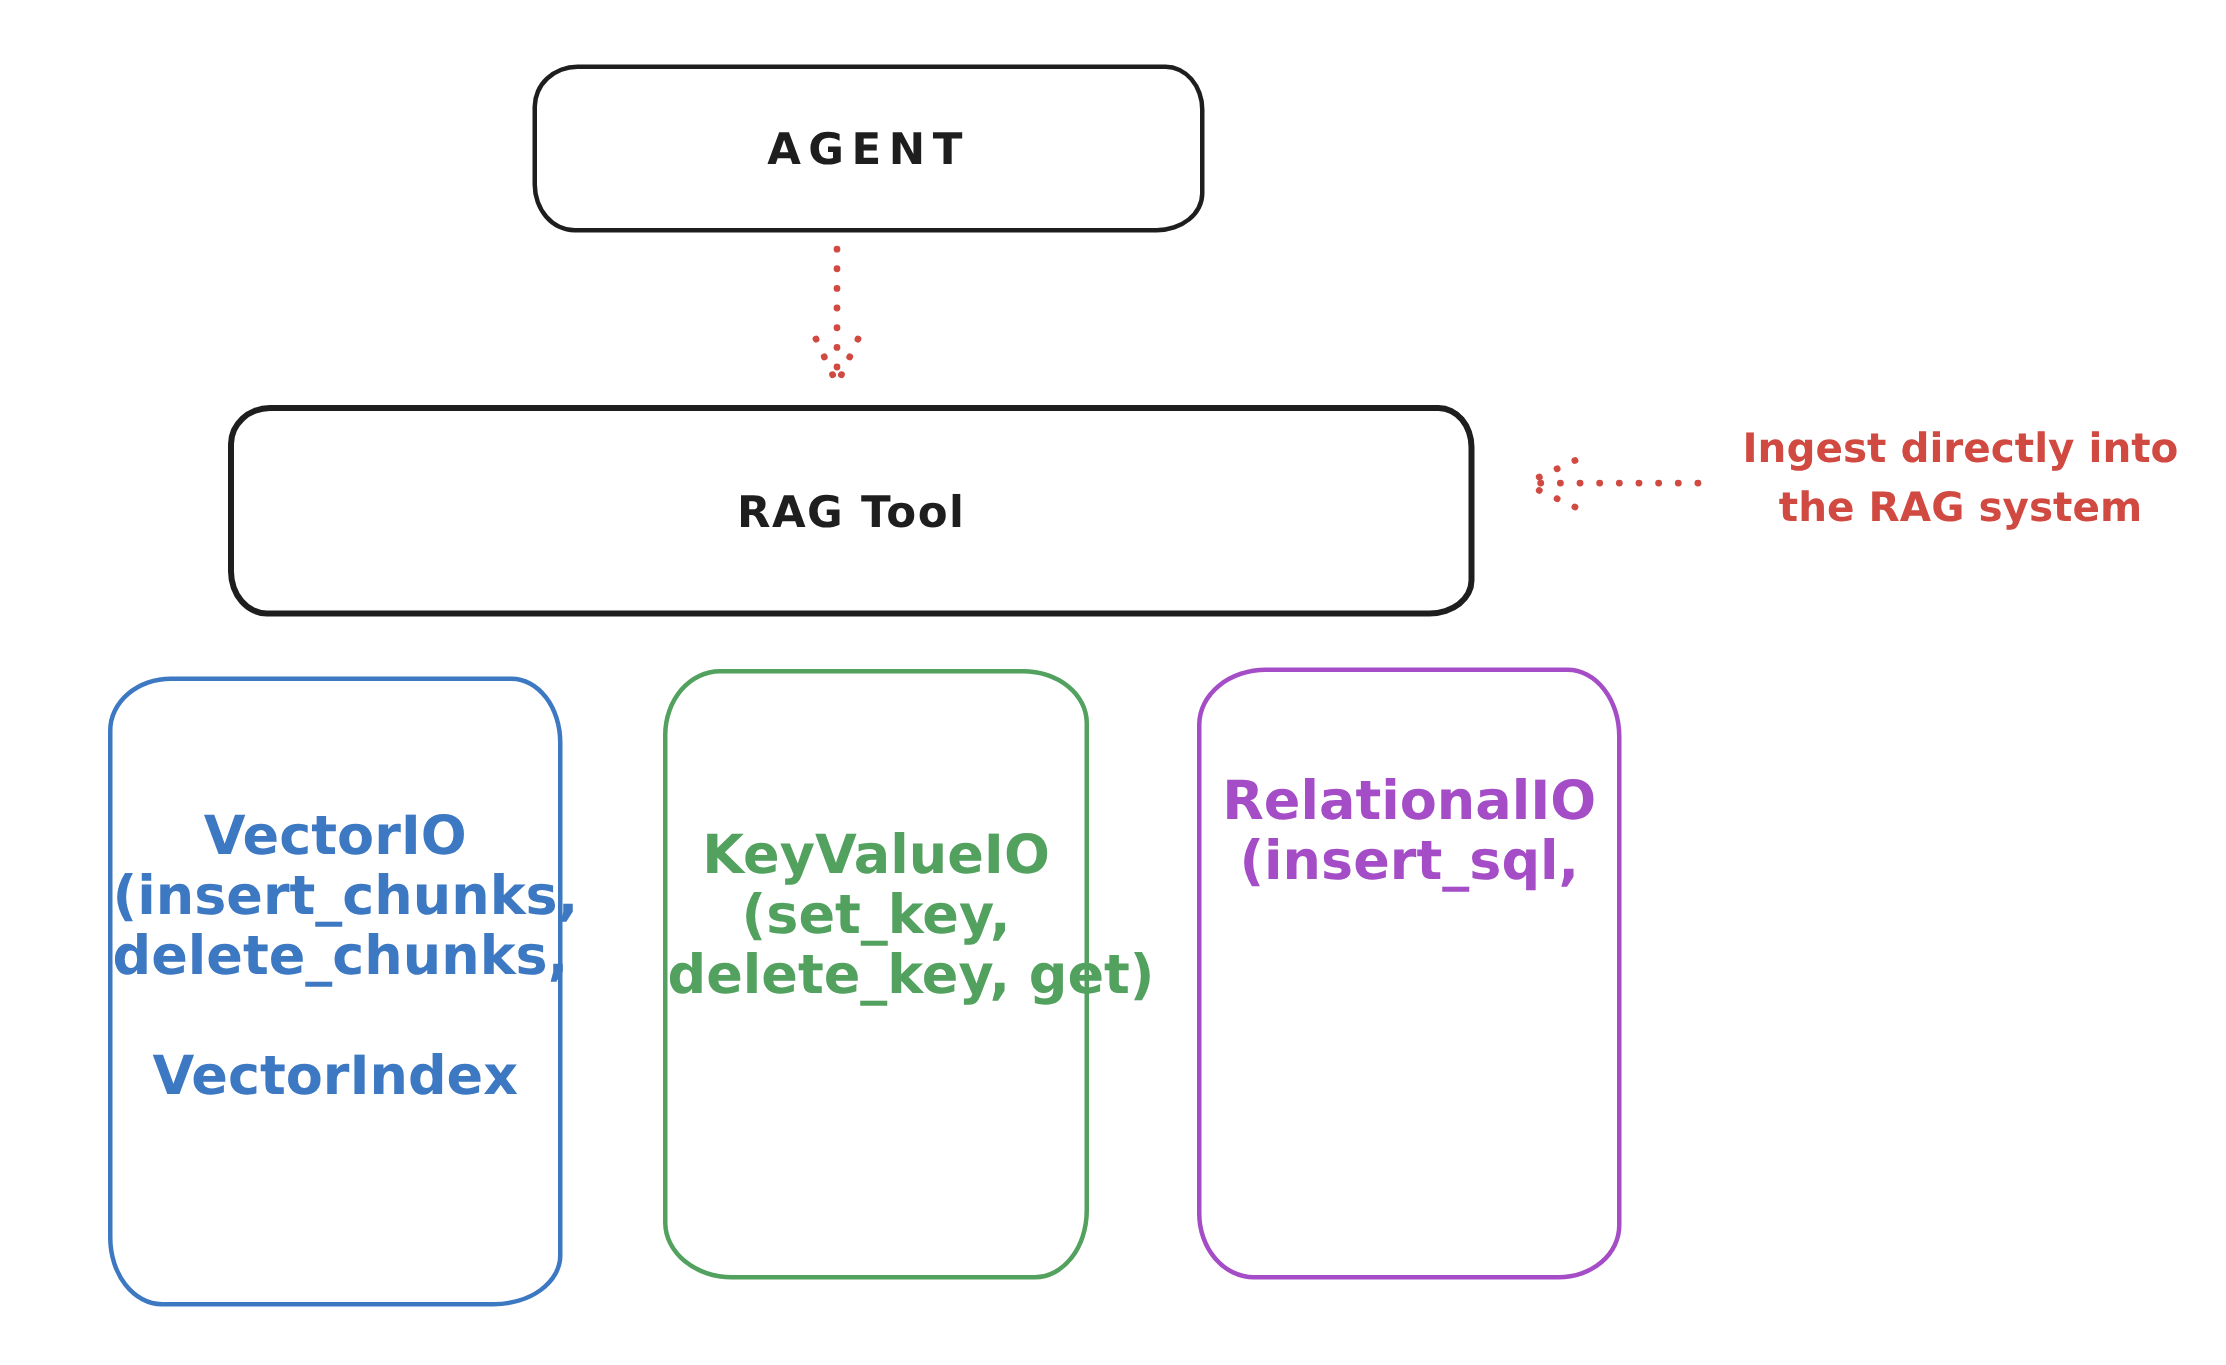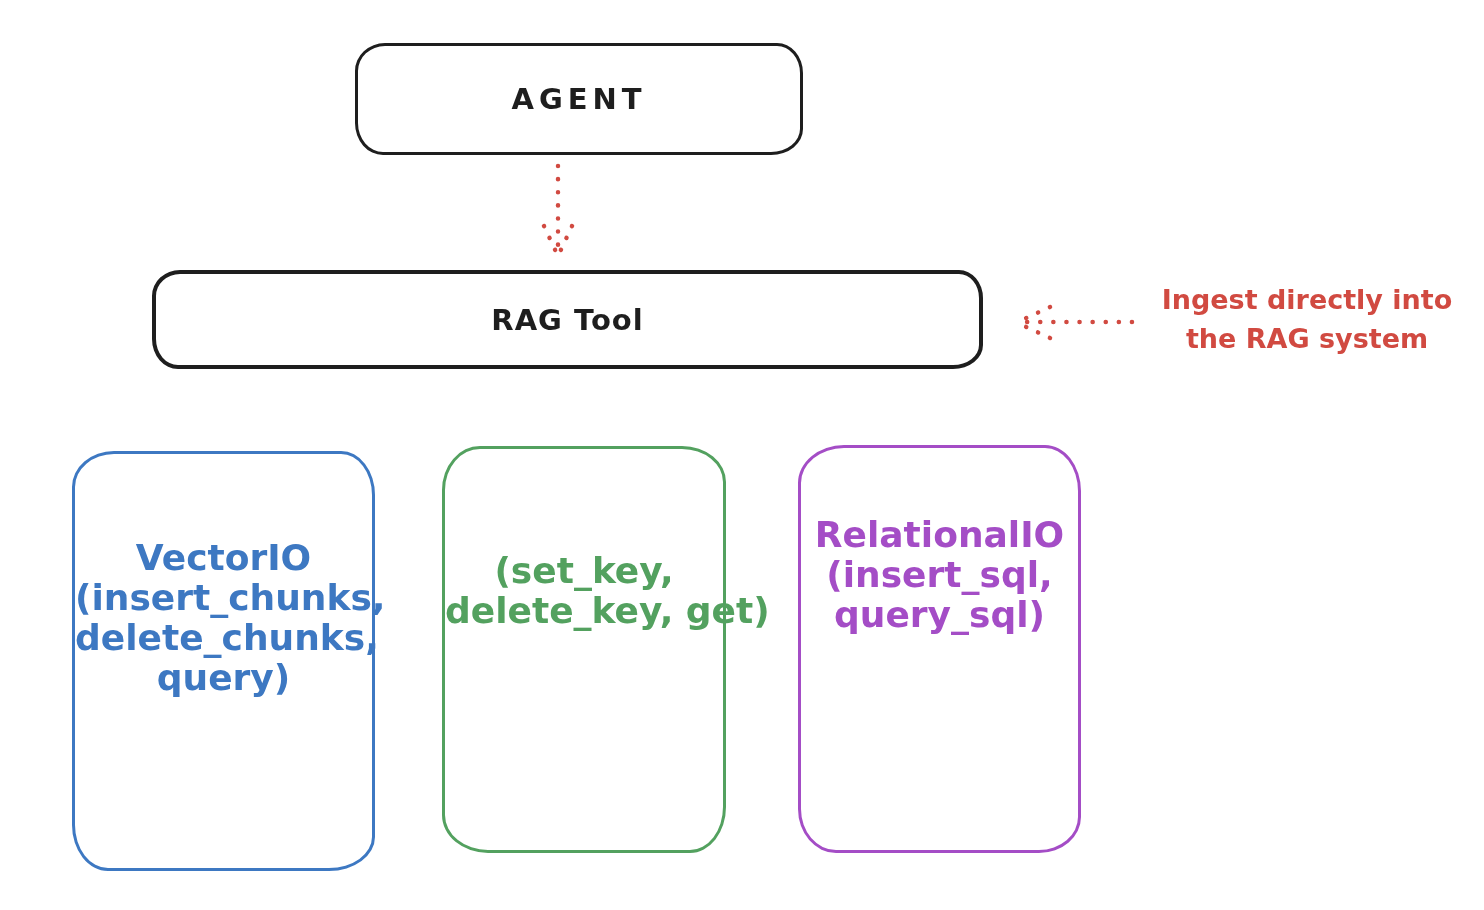--- a/index.html
+++ b/index.html
@@ -29,21 +29,21 @@
   }
   .node.agent {
     left: 355px; top: 43px;
     width: 448px; height: 112px;
     border-radius: 30px 26px 32px 28px / 28px 30px 26px 32px;
     font-size: 29px;
     letter-spacing: 5px;
   }
   .node.ragtool {
     left: 152px; top: 270px;
-    width: 831px; height: 99px;
+    width: 831px; height: 141px;
     border-width: 4px;
     border-radius: 28px 24px 30px 26px / 26px 28px 24px 30px;
     font-size: 29px;
     letter-spacing: 1px;
   }
   
   .backend {
     position: absolute;
     box-sizing: border-box;
     background: #ffffff;
@@ -132,30 +132,30 @@
 
   <div class="annotation">
     <div class="line">Ingest directly into</div>
     <div class="line">the RAG system</div>
   </div>
 
   <div class="backend vector">
     <div class="line">VectorIO</div>
     <div class="line">(insert_chunks,</div>
     <div class="line">delete_chunks,</div>
-    <div class="line">query)</div>
     <div class="gap"></div>
+    <div class="line">VectorIndex</div>
   </div>
 
   <div class="backend keyvalue">
+    <div class="line">KeyValueIO</div>
     <div class="line">(set_key,</div>
     <div class="line">delete_key, get)</div>
     <div class="gap"></div>
   </div>
 
   <div class="backend relational">
     <div class="line">RelationalIO</div>
     <div class="line">(insert_sql,</div>
-    <div class="line">query_sql)</div>
     <div class="gap"></div>
   </div>
 
 </div>
 
 </body></html>

